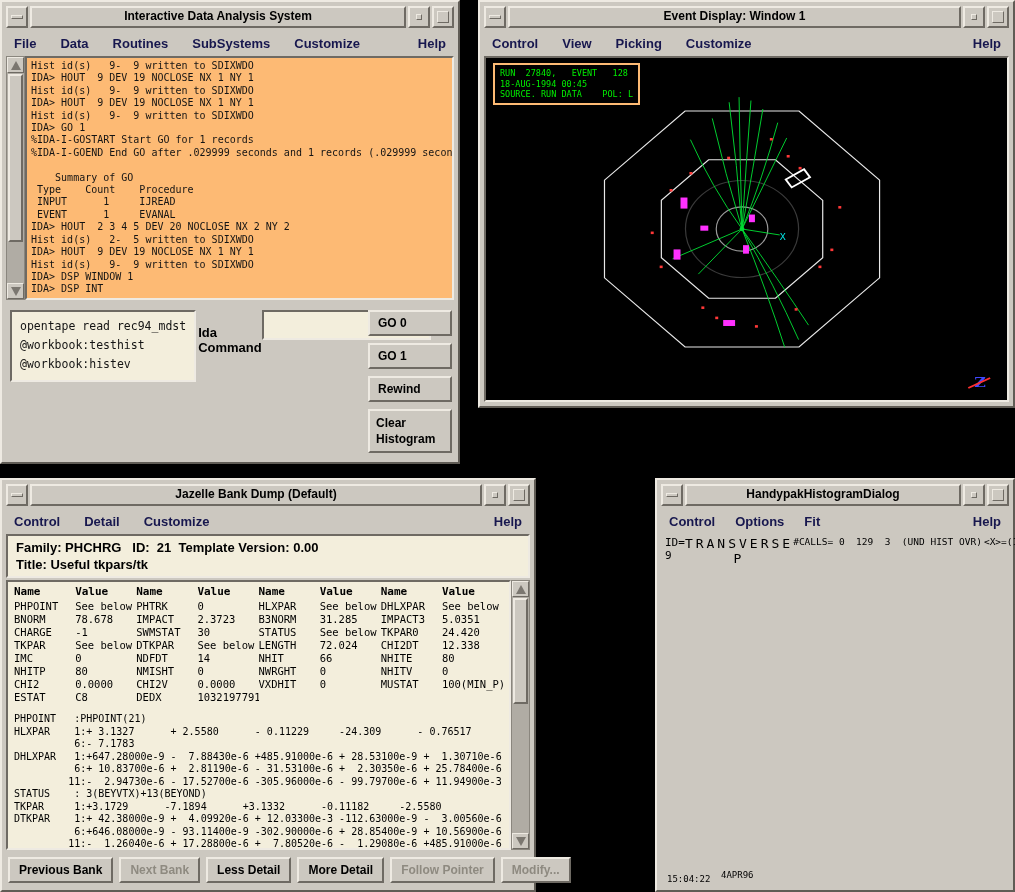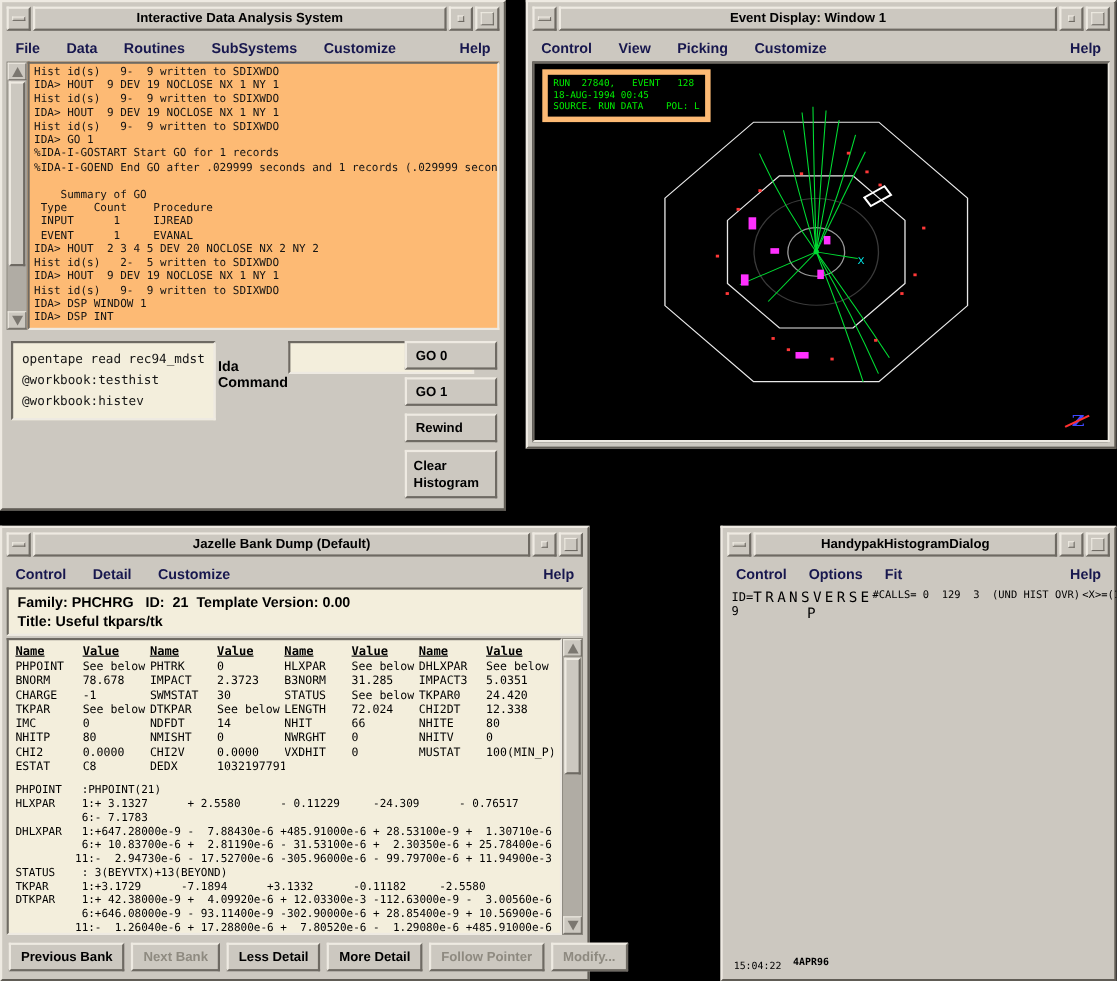--- a/index.html
+++ b/index.html
@@ -64,52 +64,52 @@
                border:2px solid; border-color:#6e6a63 #eeeae2 #eeeae2 #6e6a63;
                font:12px "DejaVu Sans Mono", monospace; }
   .ida-btns { width:84px; display:flex; flex-direction:column; gap:7px; flex:none; }
   .ida-btns .mbtn { height:26px; }
   .ida-btns .mbtn.tall { height:44px; line-height:16px; white-space:normal; padding:4px 6px; }
 
   
   .evt-canvas { flex:1; position:relative; background:#000; overflow:hidden;
                 border:2px solid; border-color:#6e6a63 #eeeae2 #eeeae2 #6e6a63; }
   .evt-svg { position:absolute; inset:0; width:100%; height:100%; }
-  .evt-info { position:absolute; left:7px; top:5px; border:5px solid #fdba74; color:#00ee00;
+  .evt-info { position:absolute; left:7px; top:5px; border:2px solid #fdba74; color:#00ee00;
               font:8.5px/10.5px "DejaVu Sans Mono", monospace; padding:3px 5px; white-space:pre; }
 
   
   .bank-header { background:#f3eedc; padding:3px 8px; flex:none;
                  border:2px solid; border-color:#6e6a63 #eeeae2 #eeeae2 #6e6a63; }
   .bank-header .line { font:bold 13px/17px "Liberation Sans", sans-serif; color:#000; white-space:pre; }
   .bank-main { flex:1; display:flex; min-height:0; margin-top:2px; }
   .bank-content { flex:1; background:#f3eedc; padding:2px 6px; overflow:hidden; min-width:0;
                   border:2px solid; border-color:#6e6a63 #eeeae2 #eeeae2 #6e6a63; }
   .bank-table { border-collapse:collapse; width:100%; table-layout:fixed;
                 font:10.5px/13px "DejaVu Sans Mono", monospace; color:#000; }
-  .bank-table th { font-weight:bold; text-align:left; text-decoration:underline;
+  .bank-table th { font-weight:bold; text-align:left; 
                    font-size:11px; padding:1px 0 2px 0; white-space:nowrap; }
   .bank-table td { white-space:nowrap; overflow:hidden; }
   .bank-detail { font:10px/12.5px "DejaVu Sans Mono", monospace; color:#000;
                  margin-top:9px; white-space:pre; overflow:hidden; }
   .bank-footer { height:34px; display:flex; gap:6px; align-items:center; padding:2px 2px 0 2px;
                  margin-top:2px; flex:none; }
   .bank-footer .mbtn { height:26px; padding:3px 9px; text-align:center; white-space:nowrap; }
 
   
   .hist-body { flex:1; position:relative; padding:2px 4px 0 4px; display:flex; flex-direction:row;
                font-family:"DejaVu Sans Mono", monospace; color:#000; min-height:0; }
   .hist-id { font-size:11px; height:16px; }
   .hist-title { text-align:center; font-size:13px; letter-spacing:3px; height:18px; }
   .hist-calls { text-align:center; font-size:9.5px; height:13px; white-space:pre; }
   .hist-stats { display:flex; justify-content:space-between; font-size:9.5px; height:13px;
                 padding:0 2px; white-space:pre;gap:16px; }
   #histsvg { width:100%; height:290px; flex:none; }
   .hist-time { position:absolute; left:6px;  bottom:2px; font-size:9px; }
-  .hist-date { position:absolute; left:60px; bottom:6px; font-size:9px;font-weight:bold; }
+  .hist-date { position:absolute; left:60px; bottom:6px; font-size:9px; }
 </style>
 </head>
 <body>
 
 <div class="window" style="left:0;top:0;width:460px;height:464px">
   <div class="titlebar">
     <div class="tb-btn">
         <div class="tb-dash"></div>
       </div>
     <div class="tb-title">Interactive Data Analysis System</div>

